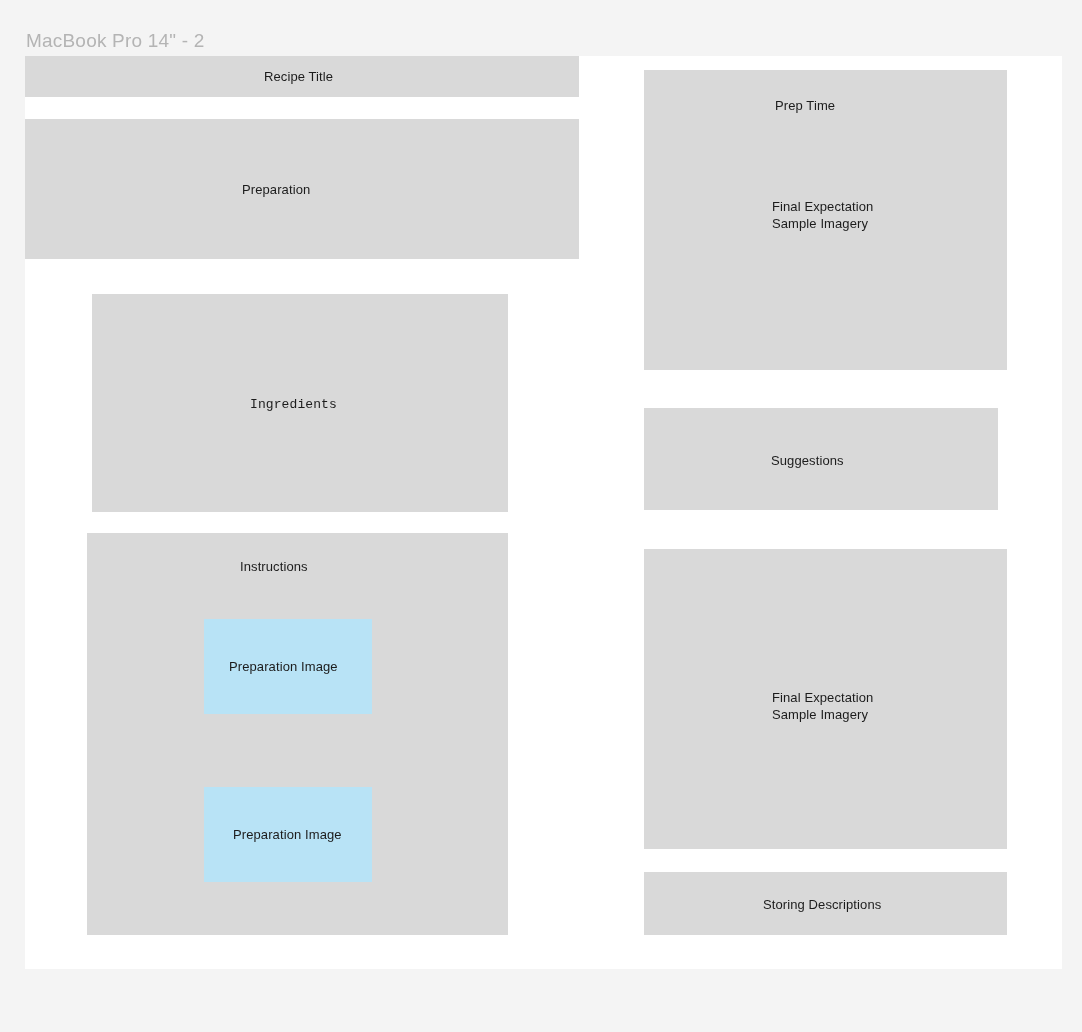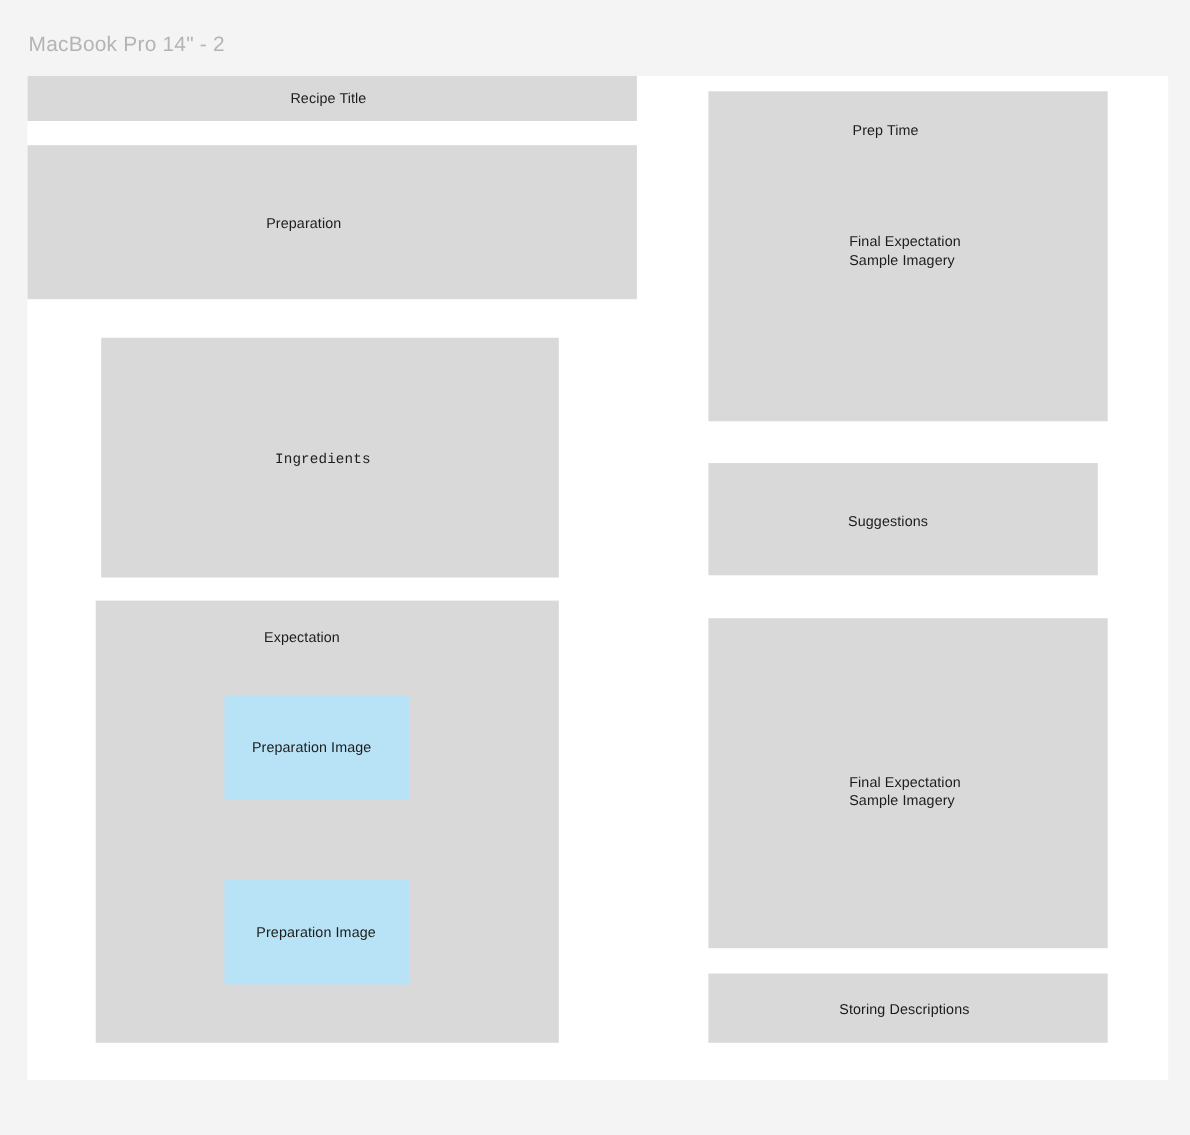--- a/index.html
+++ b/index.html
@@ -26,21 +26,21 @@
     color: #b4b4b4;
     letter-spacing: 0.2px;
     white-space: nowrap;
     line-height: 24px;
   }
 
   
   #canvas {
     position: absolute;
     left: 25px;
-    top: 69px;
+    top: 56px;
     width: 1037px;
     height: 913px;
     background: #ffffff;
   }
 
   
   .block {
     position: absolute;
     background: #d9d9d9;
   }
@@ -94,21 +94,21 @@
   <div class="block" id="block-recipe-title"></div>
   <div class="label" id="label-recipe-title">Recipe Title</div>
 
   <div class="block" id="block-descriptions"></div>
   <div class="label" id="label-descriptions">Preparation</div>
 
   <div class="block" id="block-ingredients"></div>
   <div class="label" id="label-ingredients">Ingredients</div>
 
   <div class="block" id="block-instructions"></div>
-  <div class="label" id="label-instructions">Expectation</div>
+  <div class="label" id="label-instructions">Instructions</div>
 
   <div class="block image" id="block-prep-image-1"></div>
   <div class="label" id="label-prep-image-1">Preparation Image</div>
 
   <div class="block image" id="block-prep-image-2"></div>
   <div class="label" id="label-prep-image-2">Preparation Image</div>
 
   <div class="block" id="block-prep-time"></div>
   <div class="label" id="label-prep-time">Prep Time</div>
   <div class="label" id="label-final-sample-1">Final Expectation

